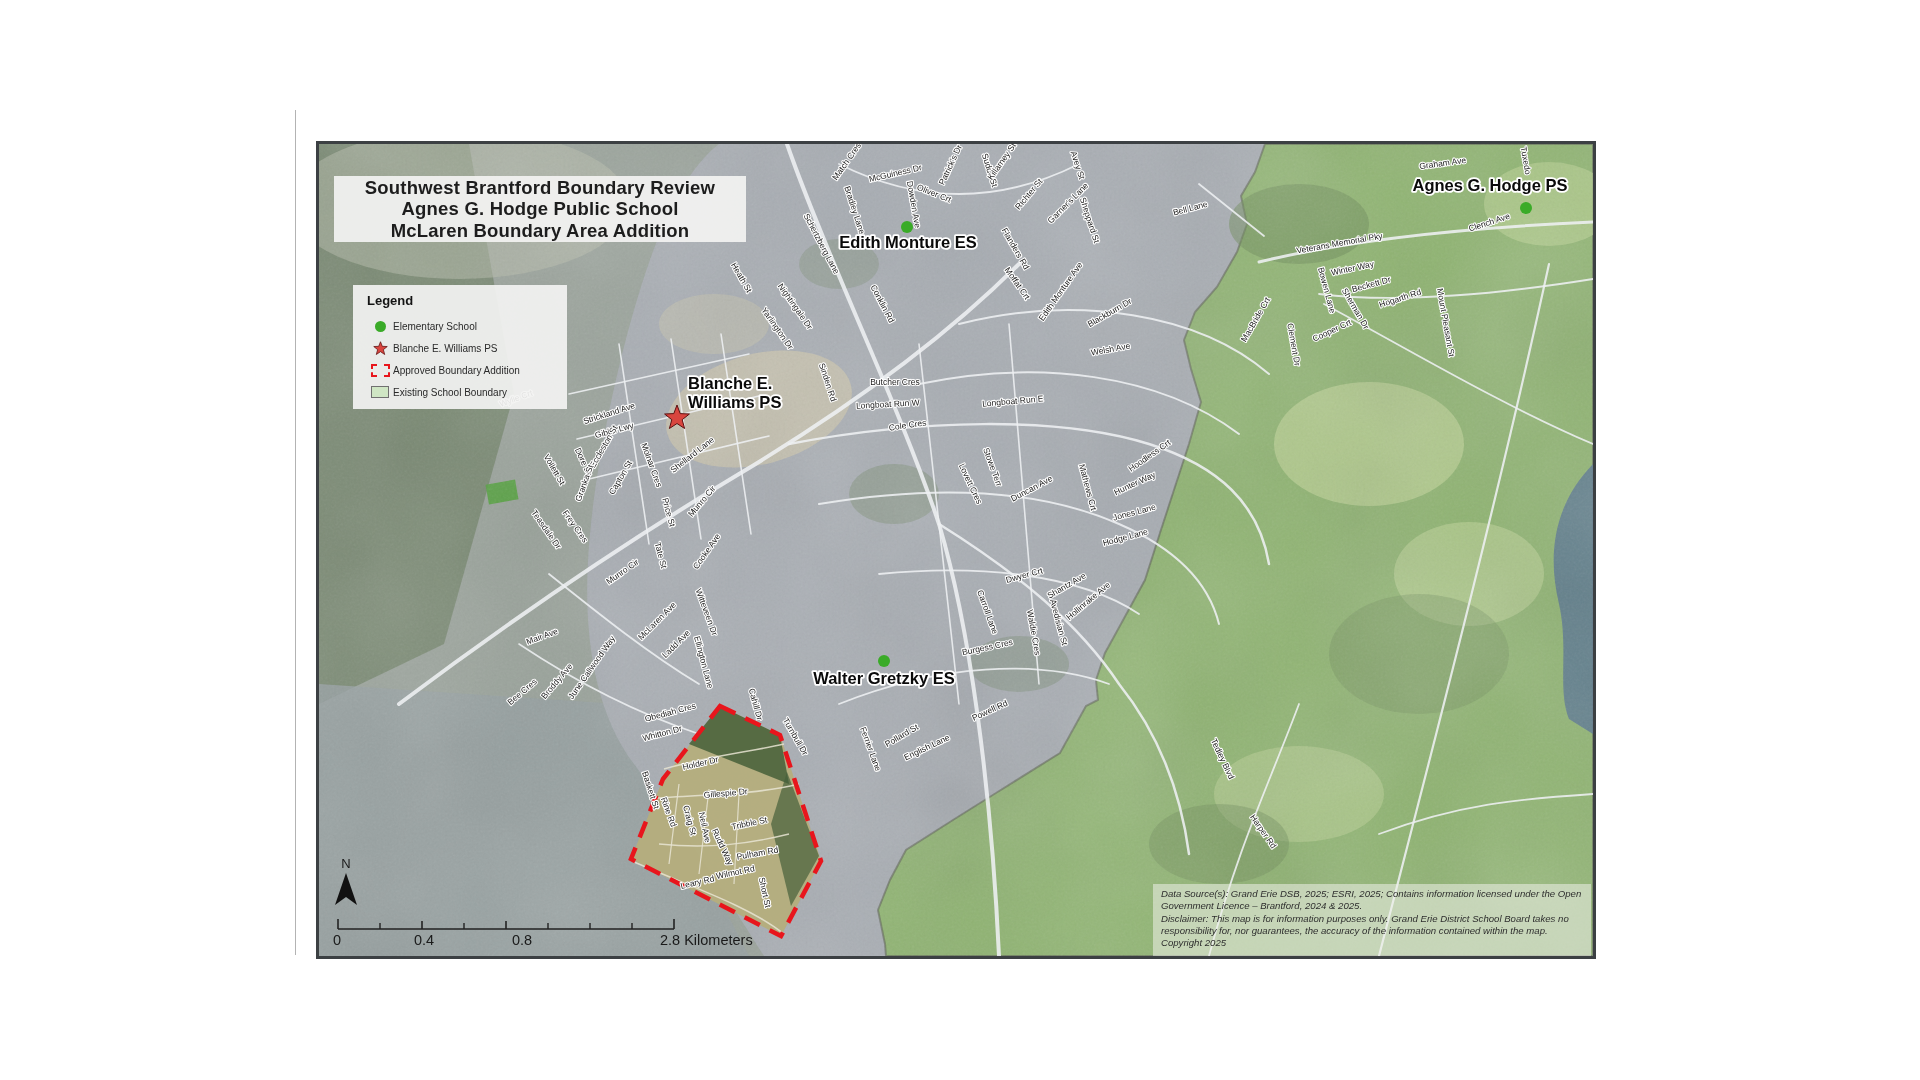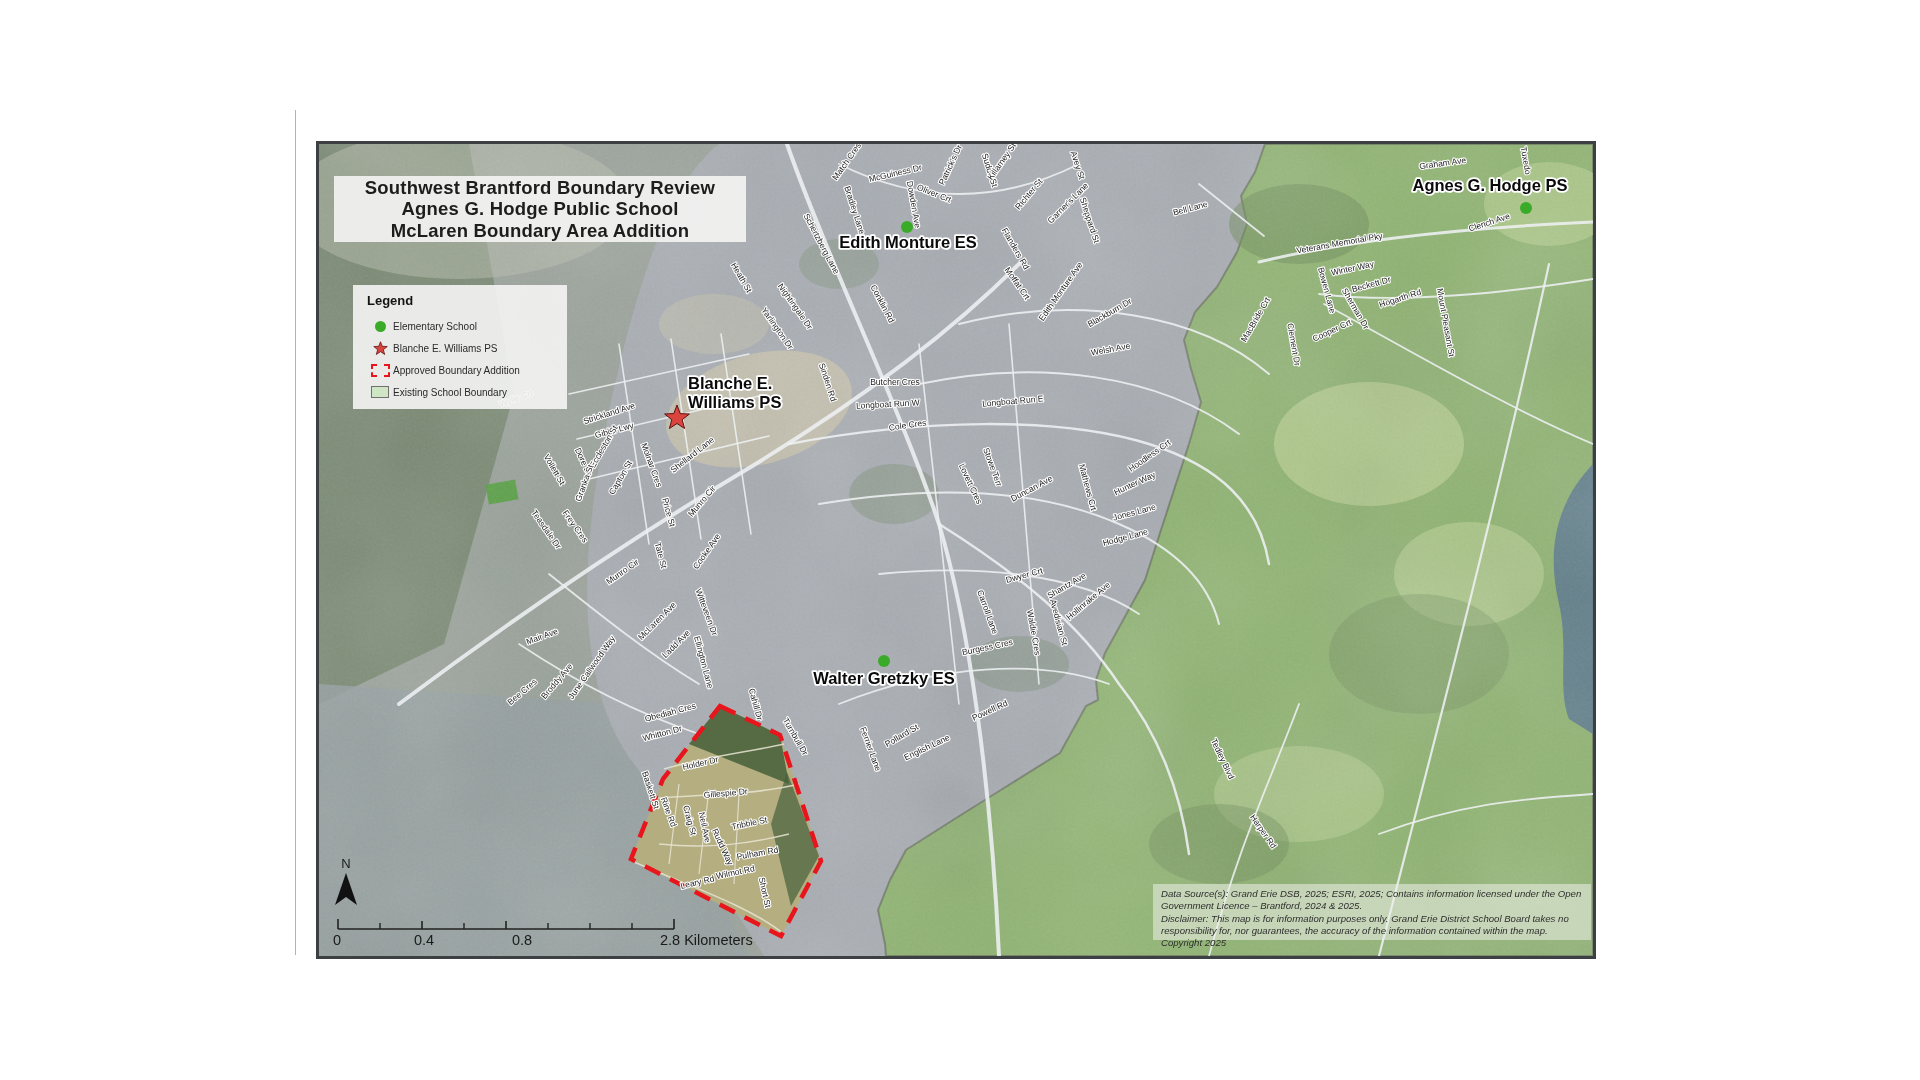--- a/index.html
+++ b/index.html
@@ -32,21 +32,21 @@
   .sym-green-rect{width:16px;height:10px;background:#cfe6c4;border:1px solid #707070;}
 
   
   .north{position:absolute;left:12px;top:712px;width:30px;text-align:center;}
   .north .n-label{font-size:13px;color:#1a1a1a;font-weight:normal;}
   .scalebar{position:absolute;left:17px;top:774px;width:460px;height:36px;}
   .scalebar .labels{position:absolute;top:14px;left:0;width:100%;}
   .scalebar .labels span{position:absolute;font-size:14.5px;color:#1a1a1a;white-space:nowrap;}
 
   
-  .disclaimer{position:absolute;left:834px;top:740px;width:438px;height:56px;background:rgba(238,240,234,0.55);
+  .disclaimer{position:absolute;left:834px;top:740px;width:438px;height:74px;background:rgba(238,240,234,0.55);
     box-sizing:border-box;padding:4px 8px;font-size:9.6px;font-style:italic;color:#2e2e2e;line-height:1.28;}
   .disclaimer p{margin:0;}
 </style>
 </head>
 <body>
 
 <div class="page-divider"></div>
 
 <div class="map-frame">
 

